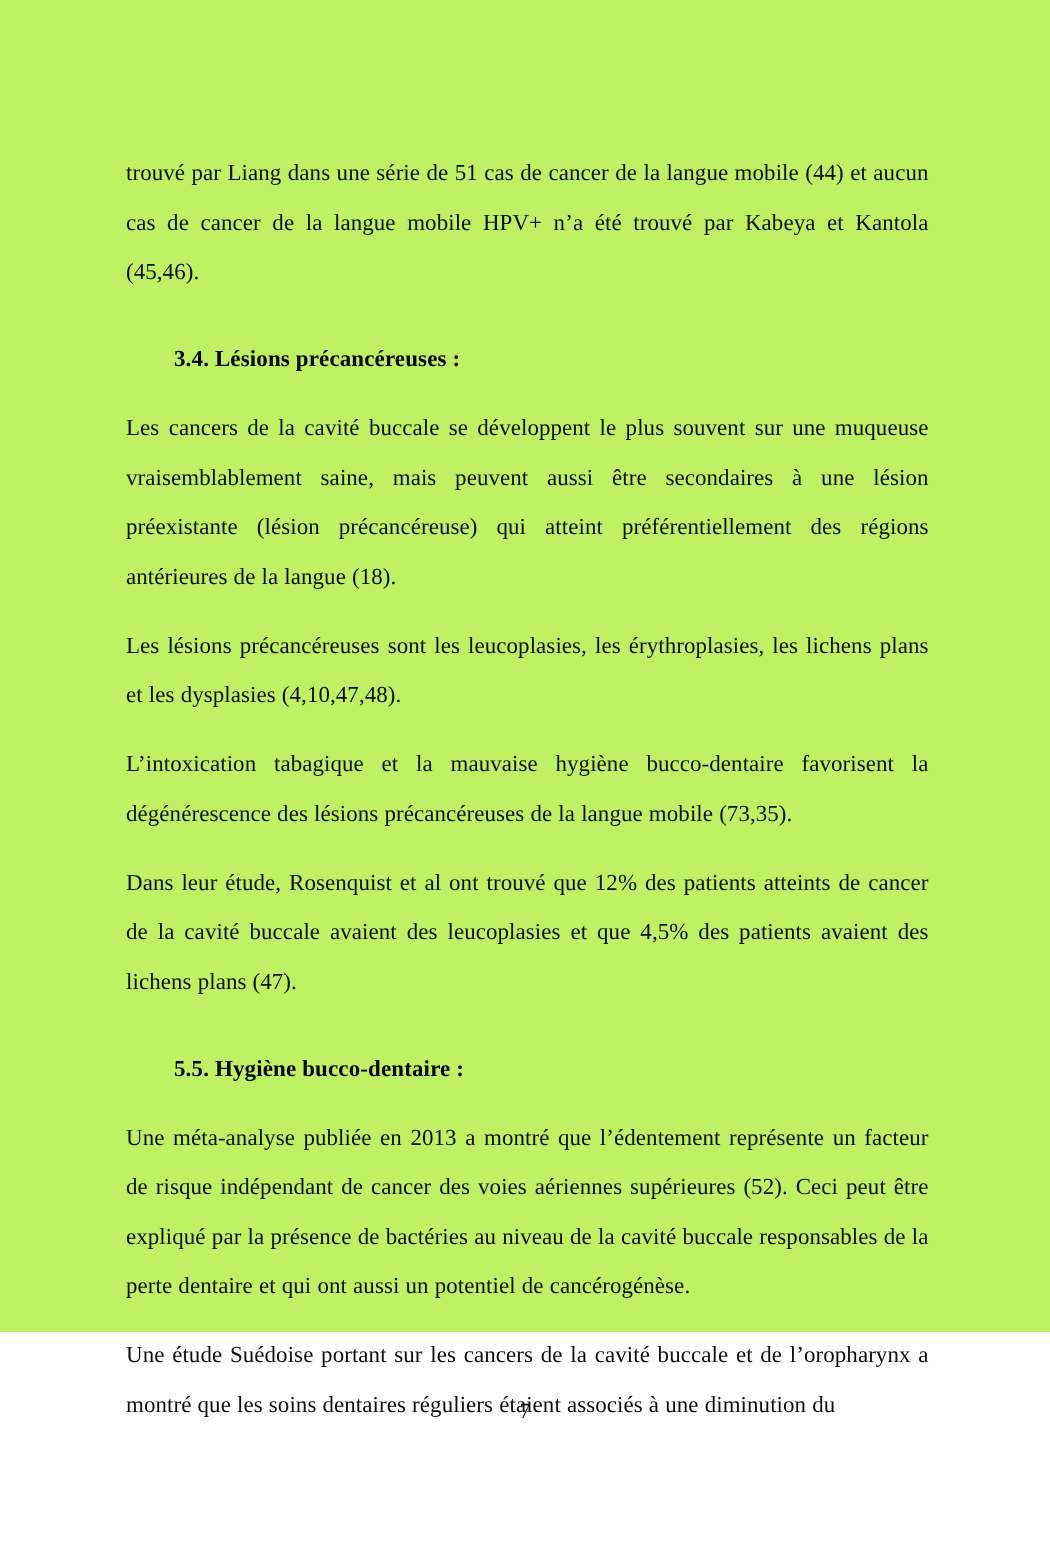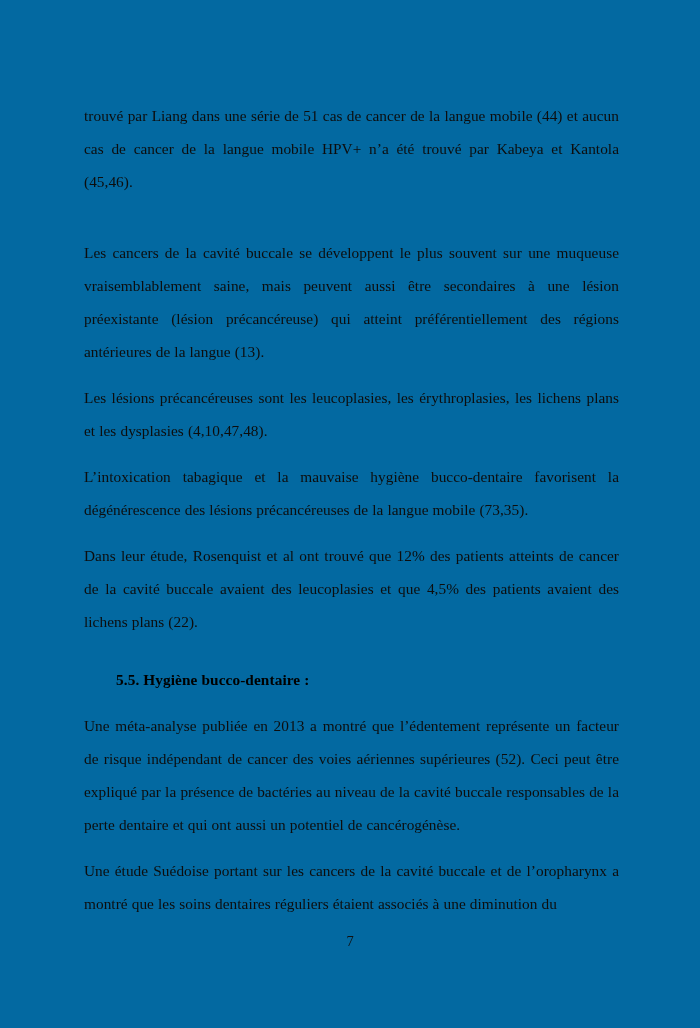--- a/index.html
+++ b/index.html
@@ -10,22 +10,22 @@
     width: 700px;
     height: 1028px;
     background: #ffffff;
     font-family: "Liberation Serif", "DejaVu Serif", serif;
     color: #0a0a0a;
     overflow: hidden;
   }
   .page {
     position: relative;
     width: 700px;
-    height: 1028px;
-    background: #0369a1;
+    height: 888px;
+    background: #bef264;
     box-sizing: border-box;
   }
   .content {
     position: absolute;
     left: 84px;
     top: 99px;
     width: 535px;
   }
   p.para {
     margin: 0 0 13px 0;
@@ -72,30 +72,31 @@
 <body>
 
 <div class="page">
 
   <div class="content">
 
     <p class="para">trouvé par Liang dans une série de 51 cas de cancer de la langue mobile (44) et aucun cas de cancer de la langue mobile HPV+ n’a été trouvé par Kabeya et Kantola (45,46).</p>
 
     <div class="gap-before-heading"></div>
 
+    <h3 class="heading">3.4. Lésions précancéreuses :</h3>
 
     <div class="gap-after-heading"></div>
 
-    <p class="para">Les cancers de la cavité buccale se développent le plus souvent sur une muqueuse vraisemblablement saine, mais peuvent aussi être secondaires à une lésion préexistante (lésion précancéreuse) qui atteint préférentiellement des régions antérieures de la langue (13).</p>
+    <p class="para">Les cancers de la cavité buccale se développent le plus souvent sur une muqueuse vraisemblablement saine, mais peuvent aussi être secondaires à une lésion préexistante (lésion précancéreuse) qui atteint préférentiellement des régions antérieures de la langue (18).</p>
 
     <p class="para">Les lésions précancéreuses sont les leucoplasies, les érythroplasies, les lichens plans et les dysplasies (4,10,47,48).</p>
 
     <p class="para">L’intoxication tabagique et la mauvaise hygiène bucco-dentaire favorisent la dégénérescence des lésions précancéreuses de la langue mobile (73,35).</p>
 
-    <p class="para">Dans leur étude, Rosenquist et al ont trouvé que 12% des patients atteints de cancer de la cavité buccale avaient des leucoplasies et que 4,5% des patients avaient des lichens plans (22).</p>
+    <p class="para">Dans leur étude, Rosenquist et al ont trouvé que 12% des patients atteints de cancer de la cavité buccale avaient des leucoplasies et que 4,5% des patients avaient des lichens plans (47).</p>
 
 
     <div class="gap-before-heading"></div>
 
     <h3 class="heading">5.5. Hygiène bucco-dentaire :</h3>
 
     <div class="gap-after-heading"></div>
 
     <p class="para">Une méta-analyse publiée en 2013 a montré que l’édentement représente un facteur de risque indépendant de cancer des voies aériennes supérieures (52). Ceci peut être expliqué par la présence de bactéries au niveau de la cavité buccale responsables de la perte dentaire et qui ont aussi un potentiel de cancérogénèse.</p>
 

